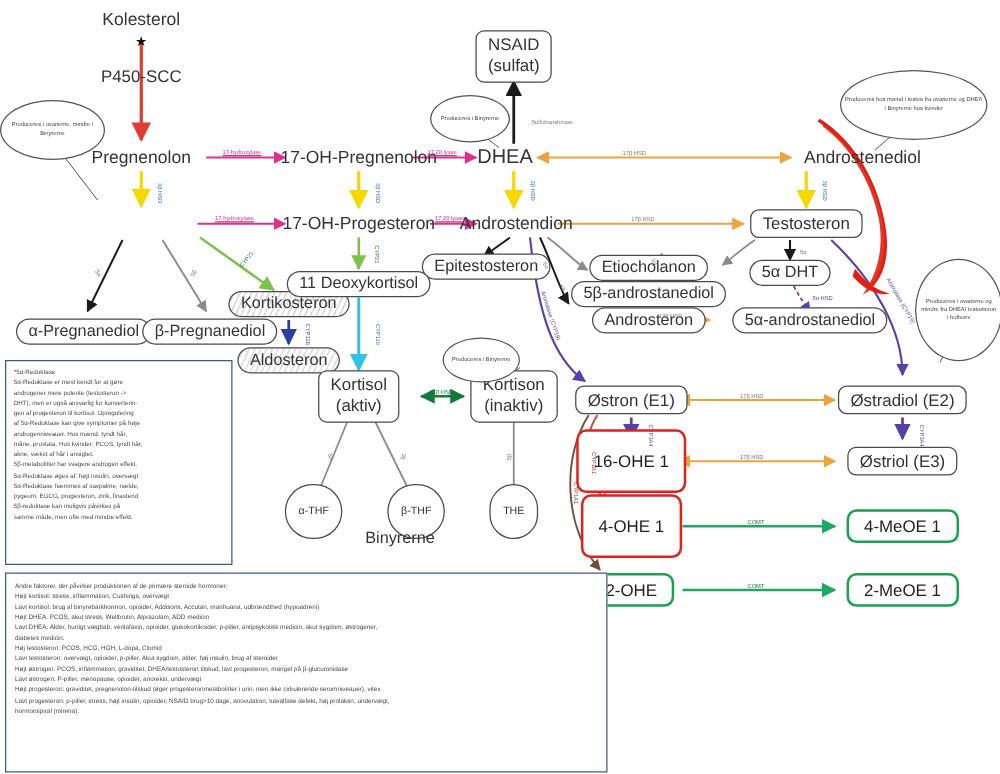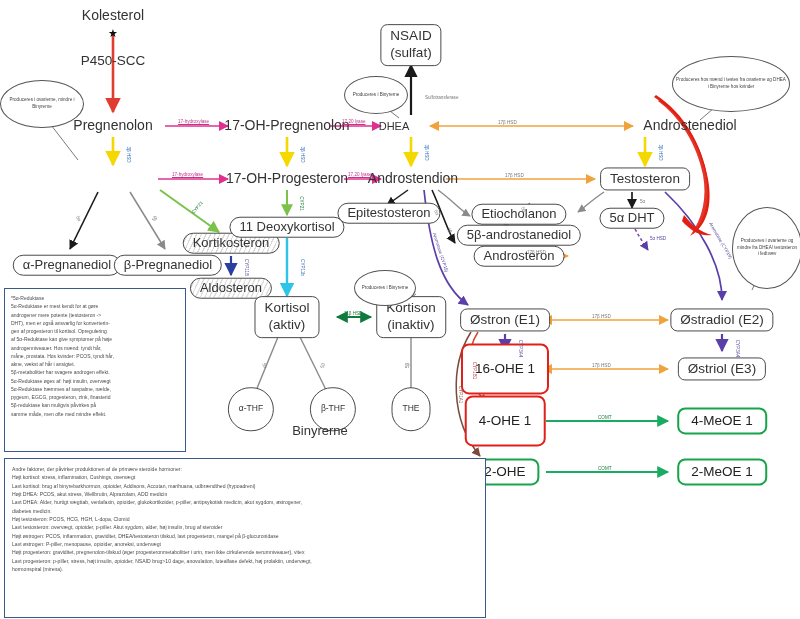--- a/index.html
+++ b/index.html
@@ -185,21 +185,21 @@
     <path d="M20,24 C48,44 64,76 68,108 C71,134 64,152 50,161 C63,143 67,122 63,100 C57,70 40,42 18,26 Z" fill="#e21f12" opacity="0.9"></path>
     <path d="M44,140 C52,150 60,157 72,160 C60,162 50,155 42,146 Z" fill="#e21f12"></path>
   </svg>
 
   <div class="node plain" style="left:113px;top:16px;font-size:14px">Kolesterol</div>
   <div class="star" style="left:113px;top:33px">★</div>
   <div class="node plain" style="left:113px;top:61px;font-size:13.5px">P450-SCC</div>
   <div class="node plain" style="left:113px;top:126px;font-size:14px">Pregnenolon</div>
   <div class="node plain" style="left:287px;top:126px;font-size:14px">17-OH-Pregnenolon</div>
   <div class="node plain" style="left:287px;top:179px;font-size:14px">17-OH-Progesteron</div>
-  <div class="node plain" style="left:394px;top:126px;font-size:11px">DHEA</div>
+  <div class="node plain" style="left:404px;top:126px;font-size:16px">DHEA</div>
   <div class="node box" style="left:411px;top:45px;line-height:1.25">
     <div>NSAID</div>
     <div>(sulfat)</div>
   </div>
   <div class="node plain" style="left:413px;top:179px;font-size:14px">Androstendion</div>
   <div class="node plain" style="left:690px;top:126px;font-size:14px">Androstenediol</div>
   <div class="node pill" style="left:389px;top:213px">Epitestosteron</div>
   <div class="node box" style="left:645px;top:179px">Testosteron</div>
   <div class="node pill" style="left:67px;top:265px">α-Pregnanediol</div>
   <div class="node pill" style="left:168px;top:265px">β-Pregnanediol</div>
@@ -211,20 +211,21 @@
     <div>(aktiv)</div>
   </div>
   <div class="node box" style="left:411px;top:317px;line-height:1.25">
     <div>Kortison</div>
     <div>(inaktiv)</div>
   </div>
   <div class="node pill" style="left:519px;top:214px">Etiocholanon</div>
   <div class="node pill" style="left:519px;top:235px">5β-androstanediol</div>
   <div class="node pill" style="left:519px;top:256px">Androsteron</div>
   <div class="node pill" style="left:632px;top:218px">5α DHT</div>
+  <div class="node pill" style="left:648px;top:256px">5α-androstanediol</div>
   <div class="node pill tiny" style="left:251px;top:409px">α-THF</div>
   <div class="node pill tiny" style="left:333px;top:409px">β-THF</div>
   <div class="node pill tiny" style="left:411px;top:409px">THE</div>
   <div class="binyrerne" style="left:320px;top:430px">Binyrerne</div>
 
   <div class="node box" style="left:505px;top:320px">Østron (E1)</div>
   <div class="node box" style="left:722px;top:320px">Østradiol (E2)</div>
   <div class="node redbox" style="left:505px;top:369px">16-OHE 1</div>
   <div class="node box" style="left:722px;top:369px">Østriol (E3)</div>
   <div class="node redbox" style="left:505px;top:421px">4-OHE 1</div>

